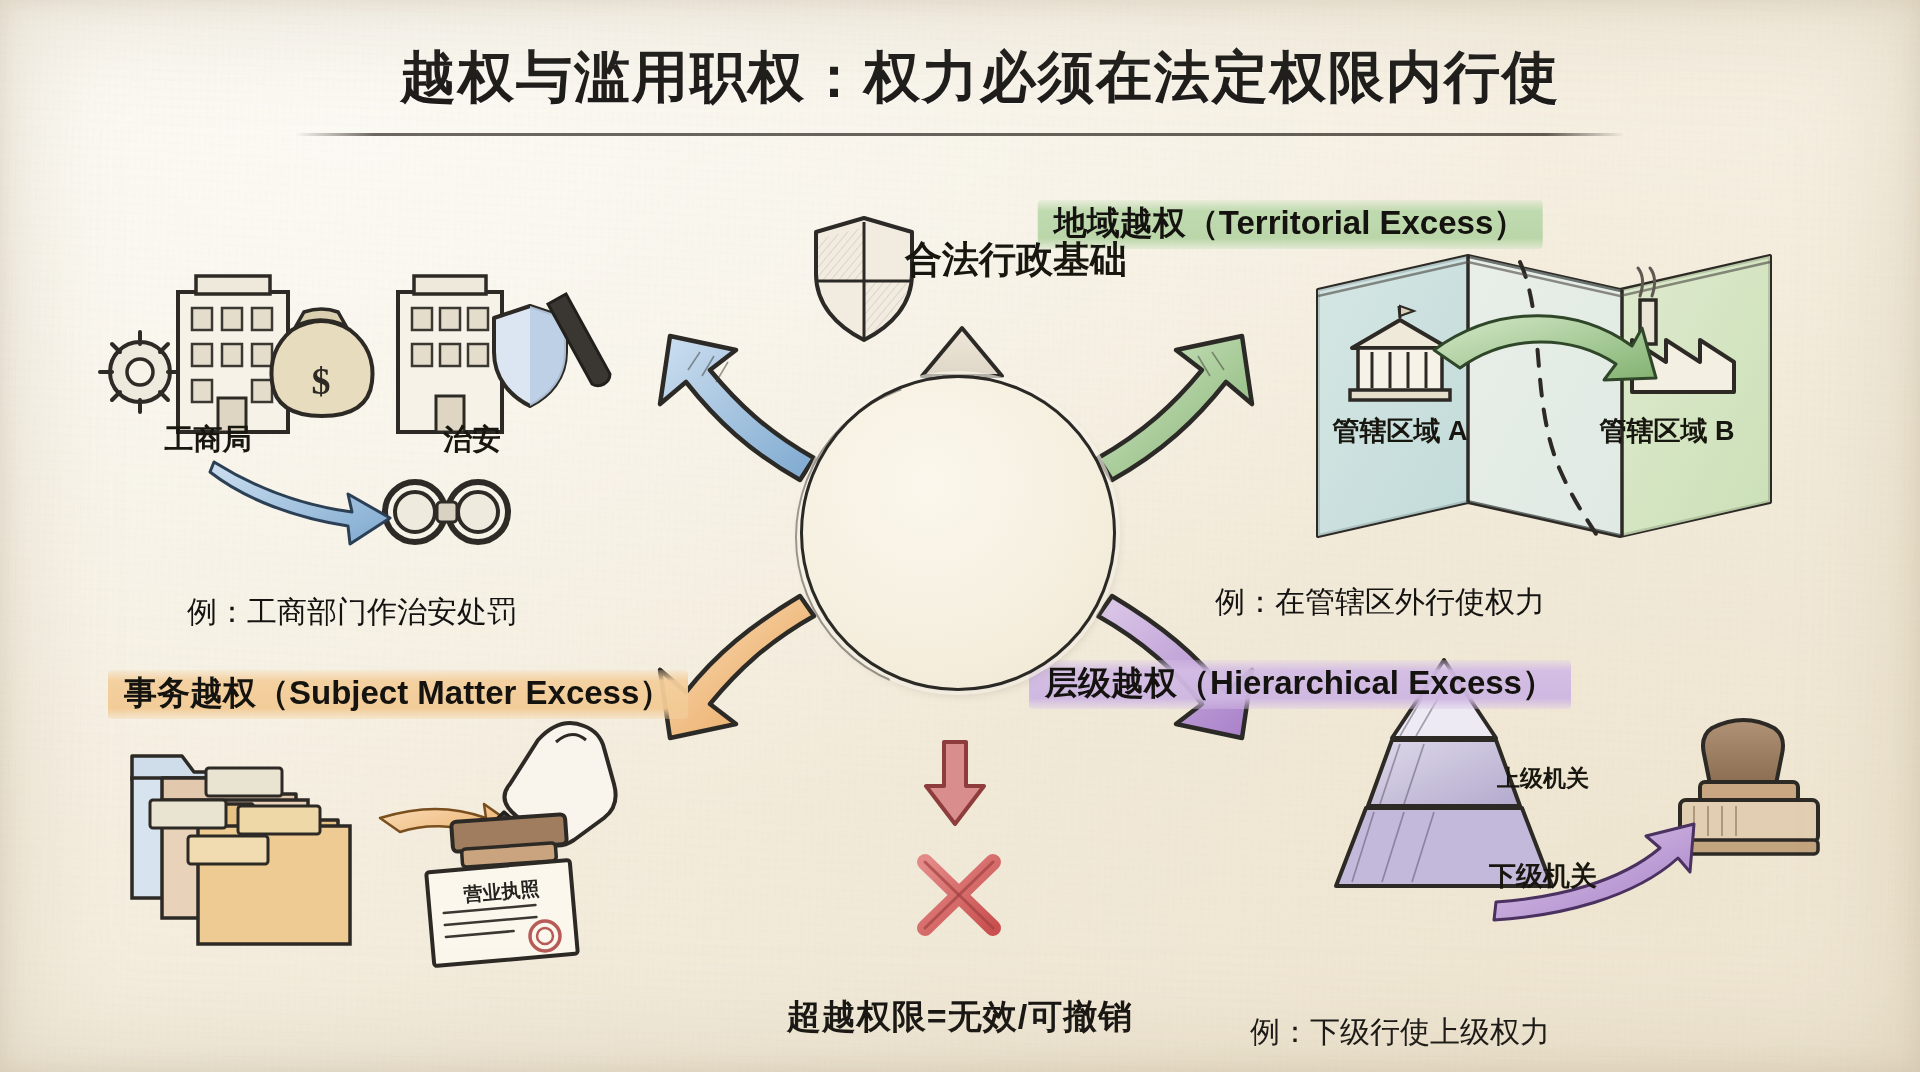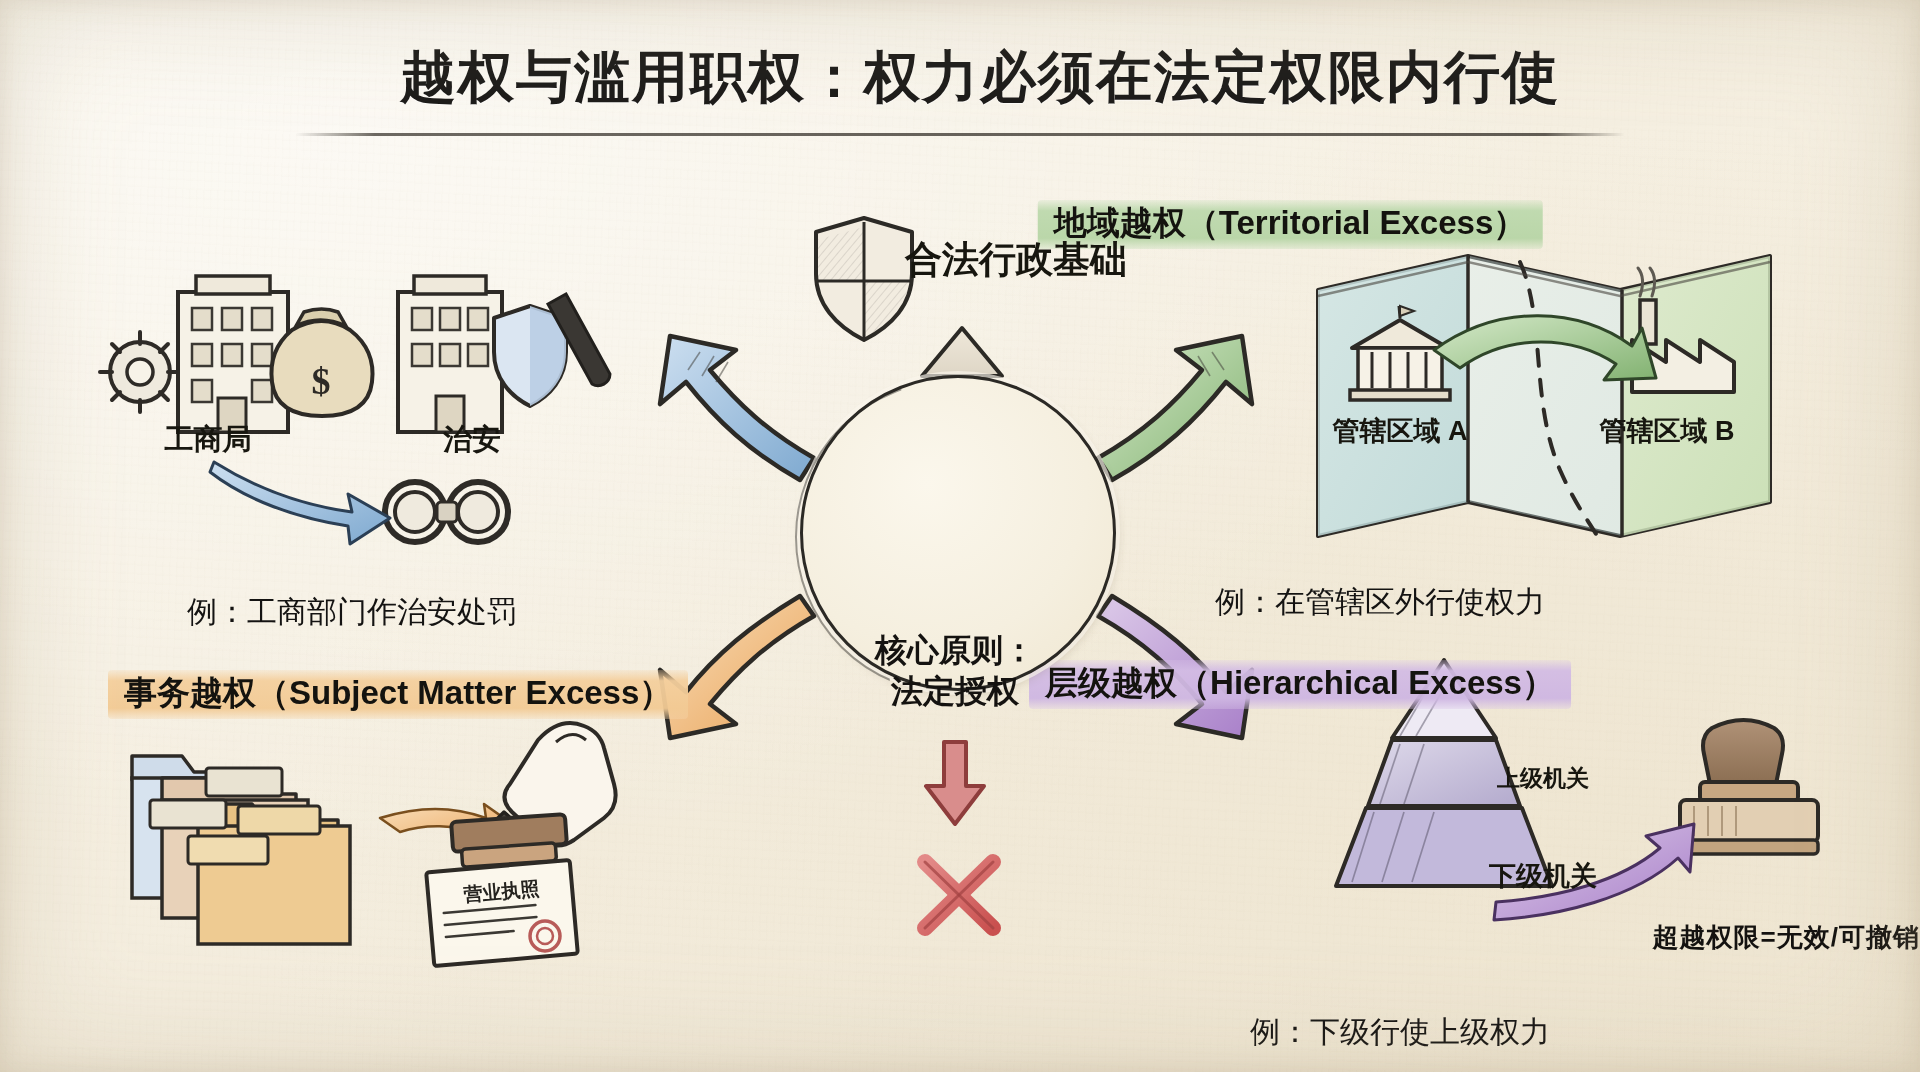--- a/index.html
+++ b/index.html
@@ -88,22 +88,22 @@
   #center-circle::after{
     content:"";position:absolute;left:-8px;top:2px;width:310px;height:310px;border-radius:50%;
     border:2px solid rgba(45,42,37,.45);
     clip-path:polygon(0 18%,34% 0,30% 100%,0 92%);
   }
   #core-text{
     position:absolute;left:955px;top:630px;transform:translateX(-50%);
     text-align:center;font-size:32px;font-weight:700;color:#141210;line-height:1.28;white-space:pre-line;
   }
   #bottom-result{
-    position:absolute;left:0;right:0;top:920px;text-align:right;
-    font-size:26px;font-weight:700;color:#141210;letter-spacing:1px;
+    position:absolute;left:0;right:0;top:994px;text-align:center;
+    font-size:34px;font-weight:700;color:#141210;letter-spacing:1px;
   }
   .svglayer{position:absolute;inset:0;pointer-events:none;}
 </style>
 </head>
 <body>
 
 <div class="paper"></div>
 <div class="grain"></div>
 
 <div class="wrap">
@@ -413,22 +413,20 @@
   <div class="slabel" id="lbl-gongshang">工商局</div>
   <div class="slabel" id="lbl-zhian">治安</div>
   <div class="slabel" id="lbl-zoneA">管辖区域 A</div>
   <div class="slabel" id="lbl-zoneB">管辖区域 B</div>
   <div class="slabel" id="lbl-upper">上级机关</div>
   <div class="slabel" id="lbl-lower">下级机关</div>
 
   <div id="shield-label">合法行政基础</div>
 
   <div id="center-circle"></div>
-  <div id="core-text">核心原则：
-法定授权</div>
 
   <div class="caption" id="cap-authority">例：工商部门作治安处罚</div>
   <div class="caption" id="cap-territorial">例：在管辖区外行使权力</div>
   <div class="caption" id="cap-hierarchical">例：下级行使上级权力</div>
 
   <div id="bottom-result">超越权限=无效/可撤销</div>
 
 </div>
 <div class="edge"></div>
 

